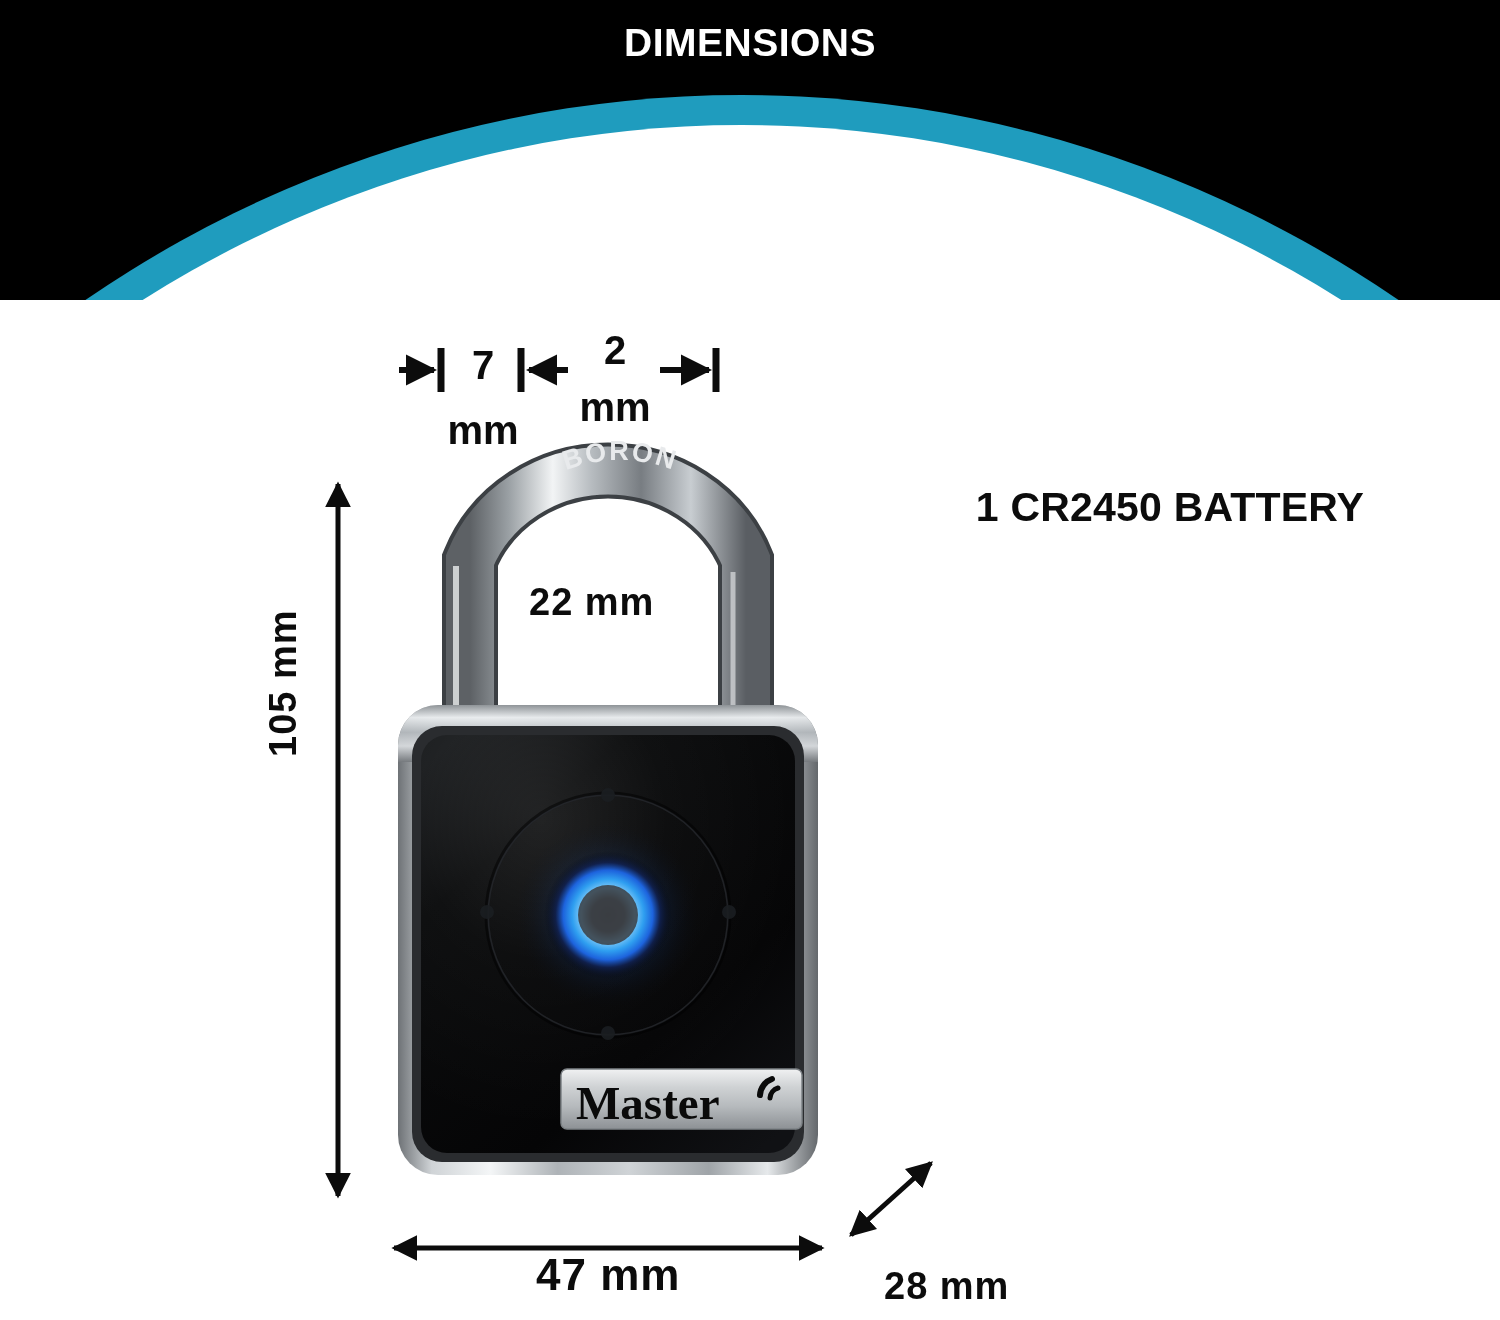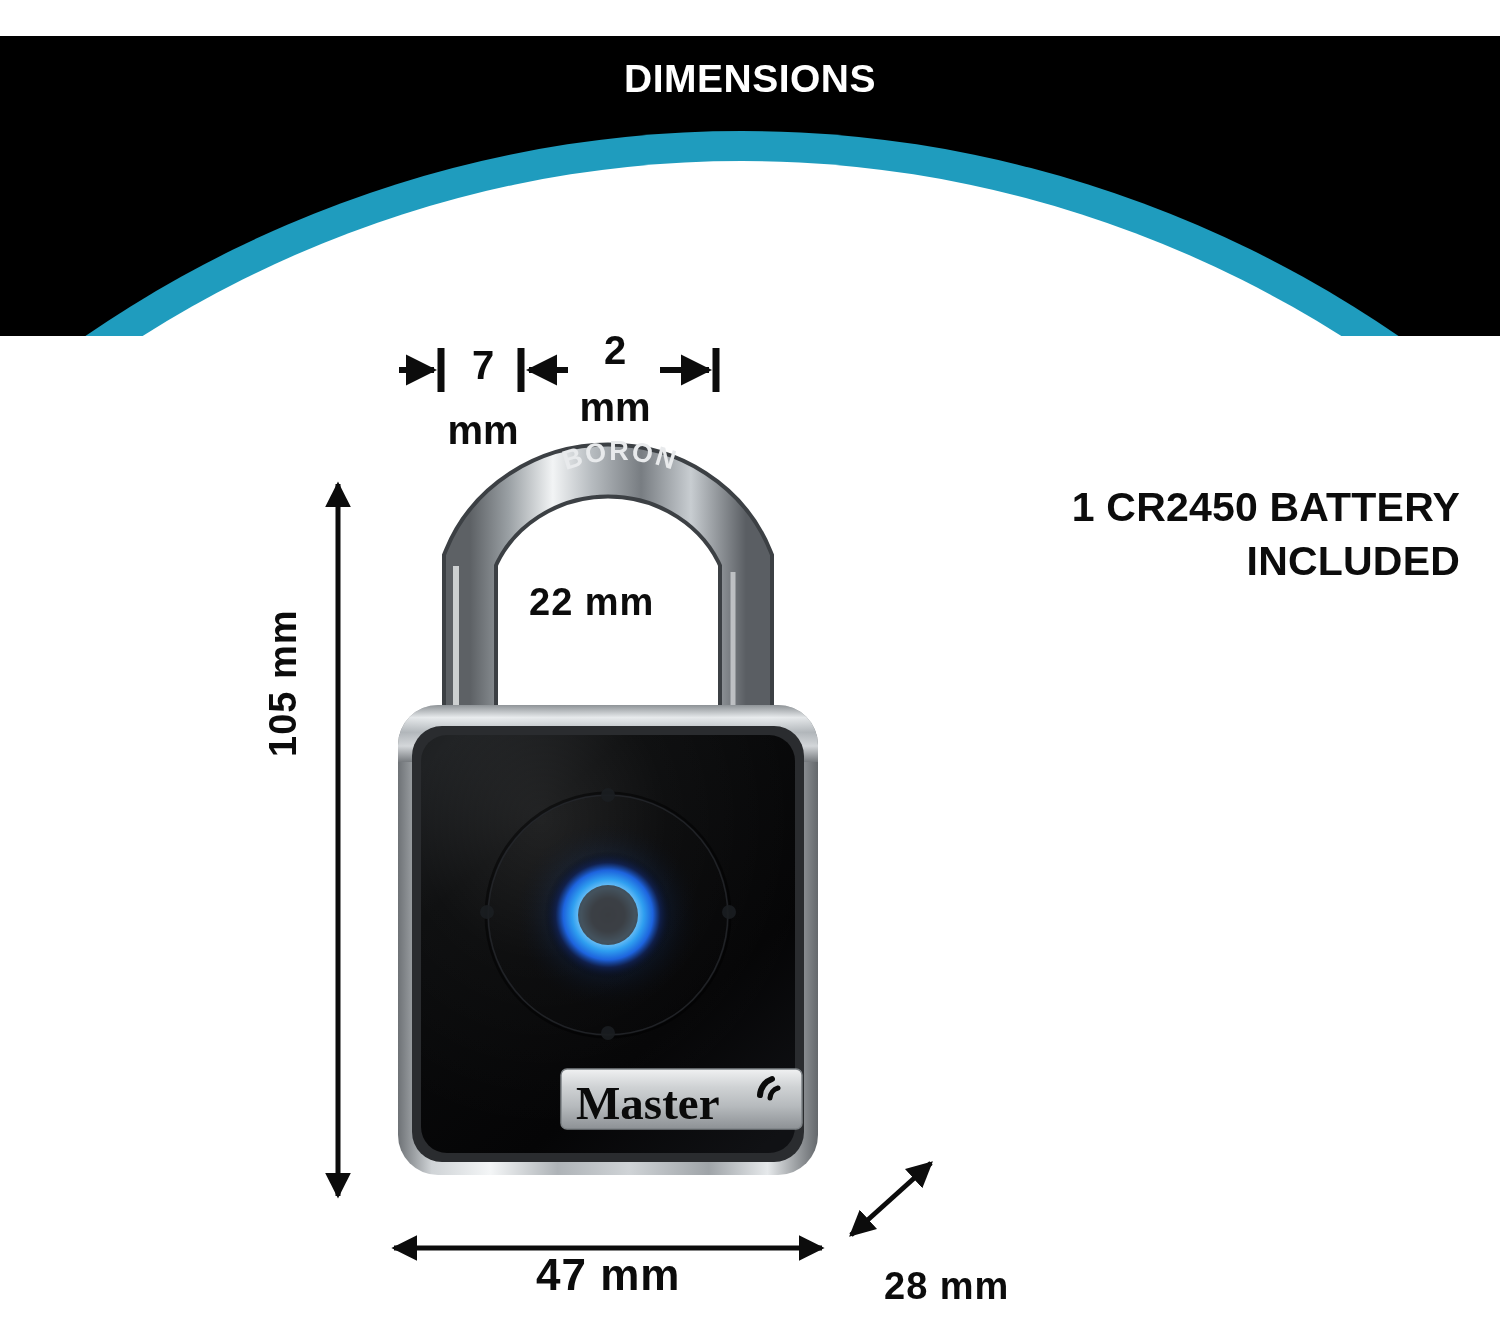--- a/index.html
+++ b/index.html
@@ -18,21 +18,20 @@
     overflow: hidden;
   }
 
   
   #header-band {
     position: absolute;
     left: 0; top: 0;
     width: 1500px;
     height: 300px;
     overflow: hidden;
-    margin-top: 36px;
   }
   #header-svg {
     position: absolute;
     left: 0; top: 0;
   }
   #page-title {
     position: absolute;
     left: 0; top: 22px;
     width: 1500px;
     text-align: center;
@@ -51,21 +50,21 @@
     font-weight: bold;
     white-space: nowrap;
     line-height: 1.02;
   }
 
   #battery-note {
     position: absolute;
     left: 880px;
     top: 480px;
     width: 580px;
-    text-align: right;
+    text-align: center;
     color: #0c0c0c;
     font-size: 41px;
     font-weight: bold;
     line-height: 1.32;
     letter-spacing: 0.2px;
   }
 
   
   #label-7mm  { left: 443px; top: 345px; font-size: 40px; text-align: center; width: 80px; }
   #label-7mm .num { display: block; }
@@ -281,16 +280,15 @@
   <div class="dim-text" id="label-22mm">22 mm</div>
 
   <div class="dim-text" id="label-105mm">105 mm</div>
 
   <div class="dim-text" id="label-47mm">47 mm</div>
 
   <div class="dim-text" id="label-28mm">28 mm</div>
 
   <div id="battery-note">
     <div>1 CR2450 BATTERY</div>
-    <div>INCLUDED</div>
   </div>
 
 </div>
 
 </body></html>

